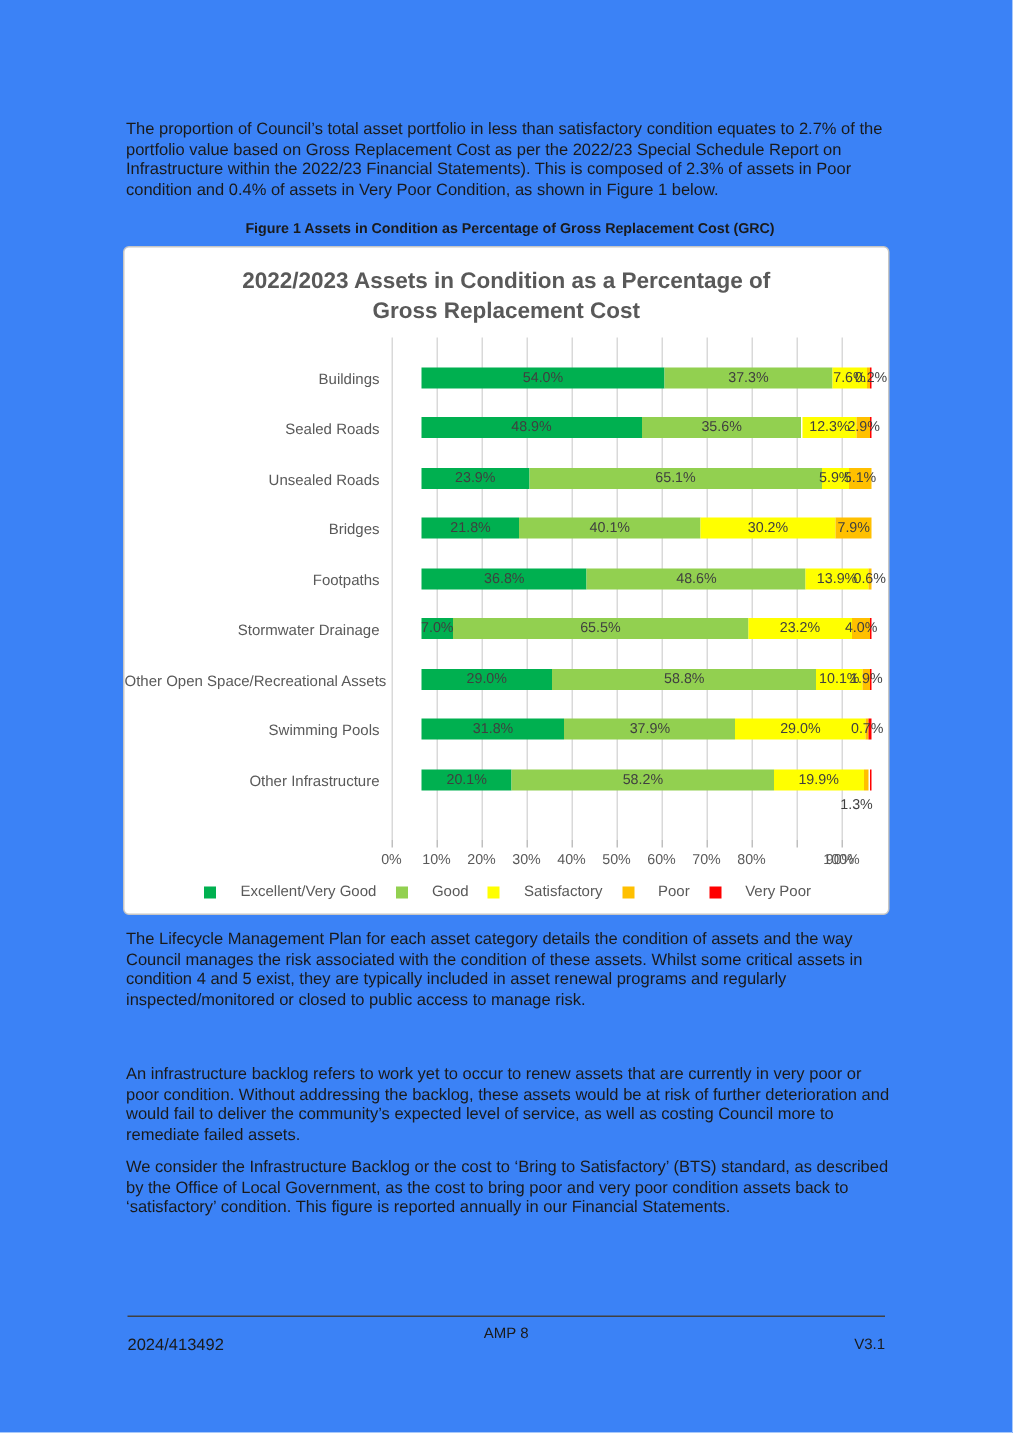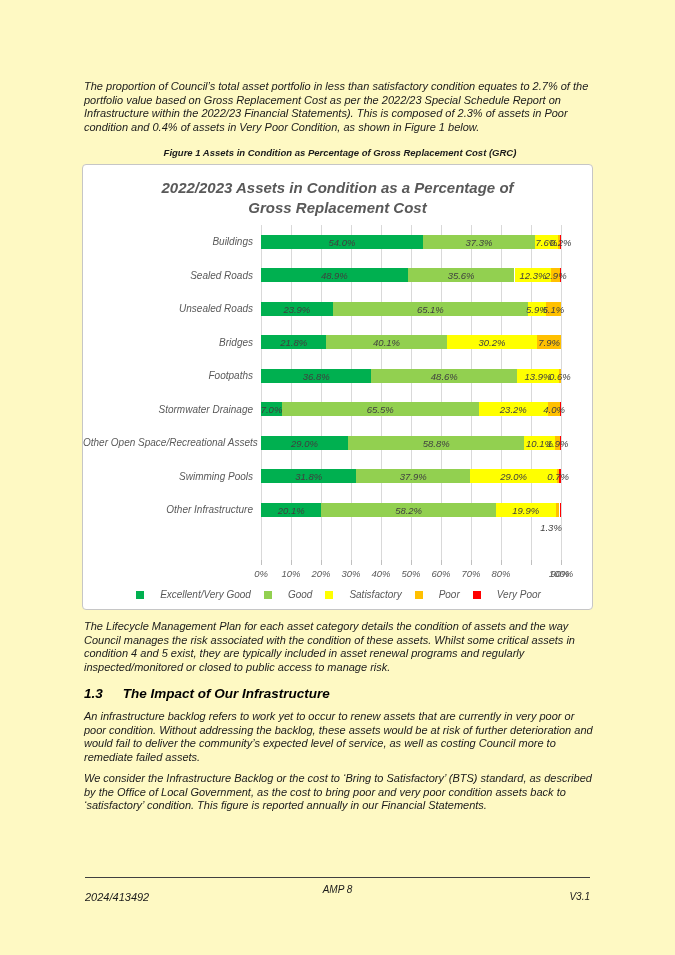--- a/index.html
+++ b/index.html
@@ -1,18 +1,18 @@
 <!DOCTYPE html>
 <html><head>
 <meta charset="utf-8">
 <style>
   html,body{margin:0;padding:0;background:#fff;}
   .page{
-    position:relative;width:675px;height:955px;background:#fef9c3;overflow:hidden;
-    font-family:"Liberation Sans","DejaVu Sans",sans-serif;color:#1a1a1a;font-style:italic;
+    position:relative;width:675px;height:955px;background:#3b82f6;overflow:hidden;
+    font-family:"Liberation Sans","DejaVu Sans",sans-serif;color:#1a1a1a;
   }
   .body-text{
     position:absolute;left:84px;width:512px;margin:0;
     font-size:11px;line-height:13.5px;color:#1a1a1a;text-align:left;
   }
   .fig-caption{
     position:absolute;left:84px;width:512px;margin:0;top:147px;
     font-size:9.5px;font-weight:bold;text-align:center;color:#1a1a1a;
   }
   .chart-box{
@@ -20,21 +20,21 @@
     border:1px solid #c6c6c6;border-radius:4px;background:#fff;box-sizing:border-box;
   }
   .chart-title{
     position:absolute;top:13px;left:50%;transform:translateX(-50%);width:370px;
     font-size:15px;line-height:20px;font-weight:bold;color:#595959;text-align:center;
   }
   .plot{position:absolute;left:0;top:60px;width:511px;height:335px;}
   .grid{position:absolute;left:178px;top:0;width:301px;height:335px;}
   .gridline{position:absolute;top:0;bottom:0;width:1px;background:#d9d9d9;}
   .rows{position:absolute;left:0;top:0;width:511px;height:335px;}
-  .crow{display:flex;align-items:center;height:33.5px;}
+  .crow{display:flex;align-items:flex-end;height:33.5px;gap:20px;}
   .cat-label{
     width:170px;padding-right:8px;text-align:right;font-size:10px;color:#595959;
     white-space:nowrap;flex:none;
   }
   .row-bar{position:relative;width:300px;height:14px;flex:none;}
   .seg{position:absolute;top:0;height:14px;}
   .seg-label{
     position:absolute;top:50%;transform:translate(-50%,-50%);
     font-size:9.5px;color:#3f3f3f;white-space:nowrap;z-index:2;
   }
@@ -258,23 +258,20 @@
         </div>
         <div class="legend-item">
           <span class="legend-swatch" style="background: rgb(255, 0, 0);"></span>
           <span class="legend-text">Very Poor</span>
         </div>
       </div>
   </div>
 
   <p class="body-text" style="top:620px">The Lifecycle Management Plan for each asset category details the condition of assets and the way Council manages the risk associated with the condition of these assets. Whilst some critical assets in condition 4 and 5 exist, they are typically included in asset renewal programs and regularly inspected/monitored or closed to public access to manage risk.</p>
 
-  <h2 class="section-heading">
-    <span class="section-num">1.3</span><span>The Impact of Our Infrastructure</span>
-  </h2>
 
   <p class="body-text" style="top:710px">An infrastructure backlog refers to work yet to occur to renew assets that are currently in very poor or poor condition. Without addressing the backlog, these assets would be at risk of further deterioration and would fail to deliver the community’s expected level of service, as well as costing Council more to remediate failed assets.</p>
 
   <p class="body-text" style="top:772px">We consider the Infrastructure Backlog or the cost to ‘Bring to Satisfactory’ (BTS) standard, as described by the Office of Local Government, as the cost to bring poor and very poor condition assets back to ‘satisfactory’ condition. This figure is reported annually in our Financial Statements.</p>
 
   <div class="footer">
     <span class="footer-left">2024/413492</span>
     <span class="footer-center">AMP 8</span>
     <span class="footer-right">V3.1</span>
   </div>

